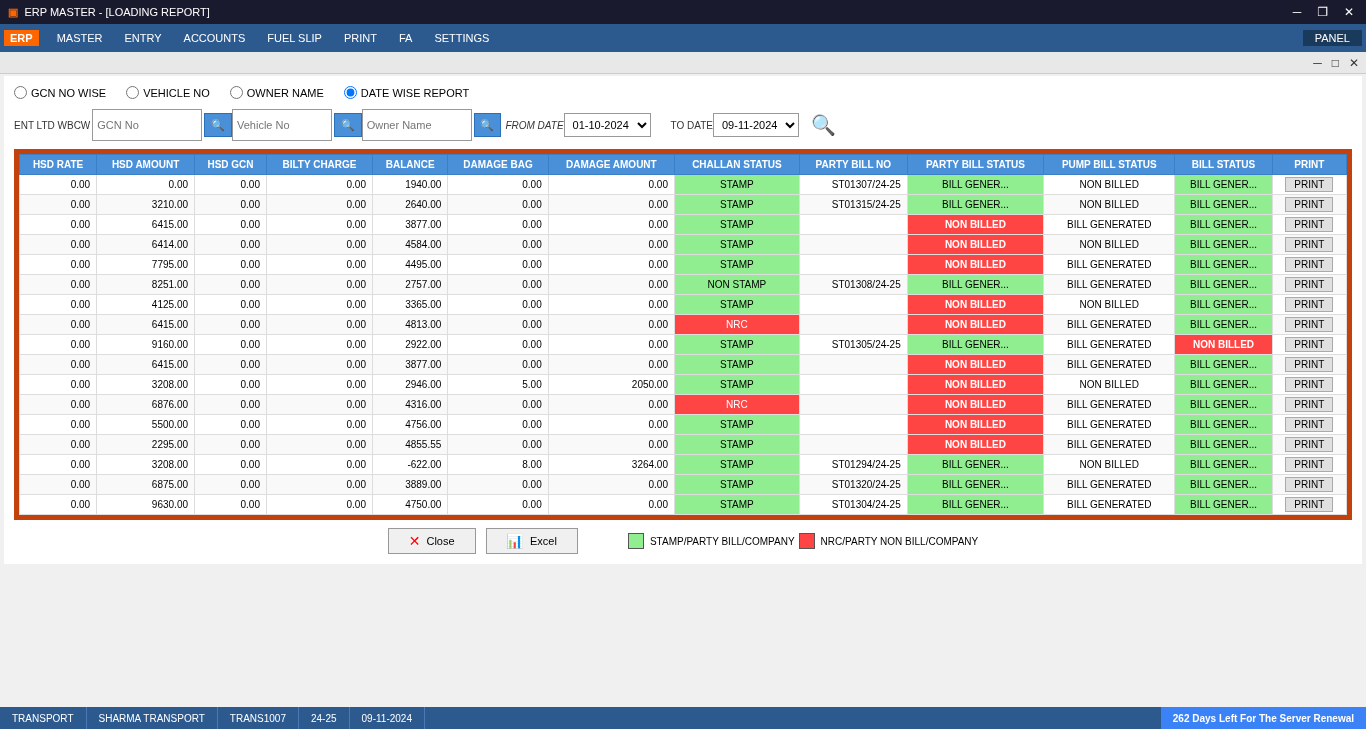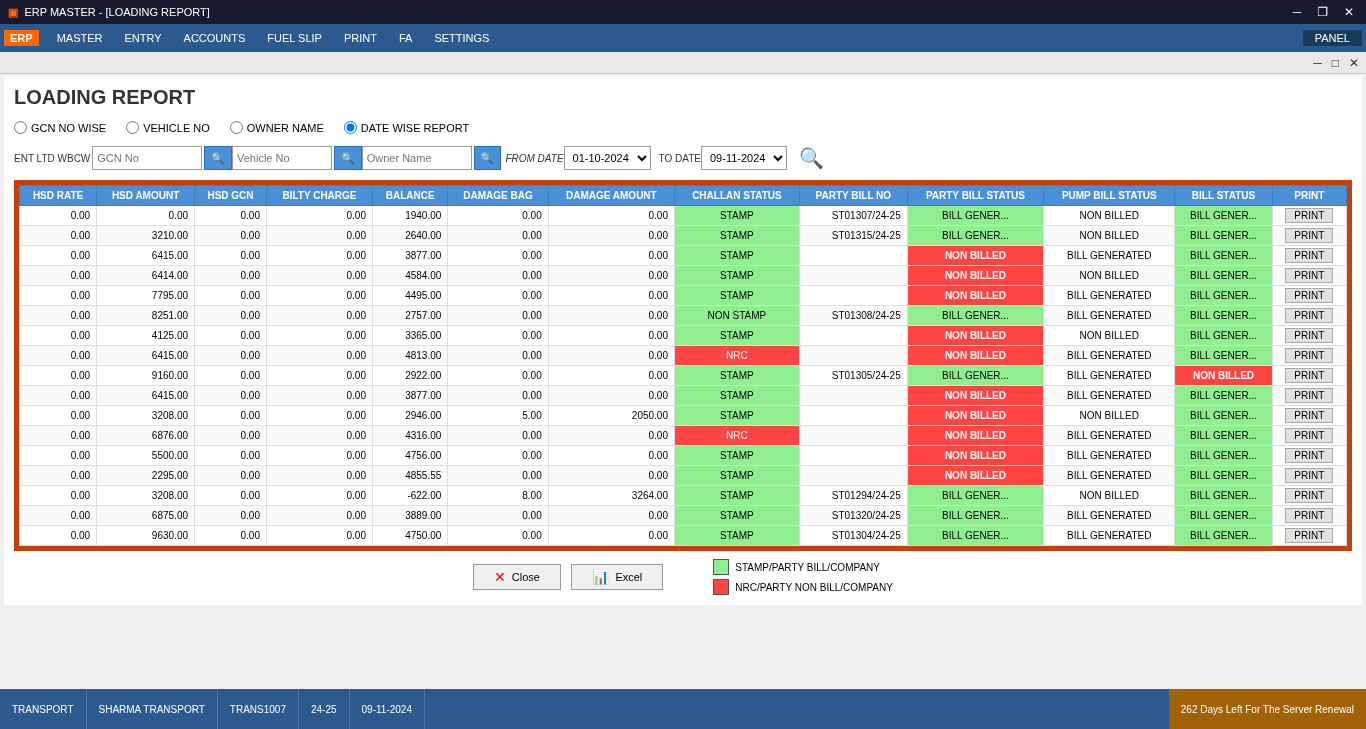--- a/index.html
+++ b/index.html
@@ -25,21 +25,21 @@
     
     
     .radio-group { display: flex; gap: 20px; align-items: center; margin-bottom: 10px; }
     .radio-option { display: flex; align-items: center; gap: 4px; cursor: pointer; font-size: 11px; }
     .radio-option input[type="radio"] { cursor: pointer; }
     
     
     .filter-row { display: flex; align-items: center; gap: 0; margin-bottom: 8px; flex-wrap: nowrap; }
     .filter-field { display: flex; align-items: center; gap: 2px; }
     .filter-label { font-size: 10px; white-space: nowrap; color: #333; }
-    .filter-input { border: 1px solid #999; padding: 2px 4px; font-size: 11px; height: 24px; }
+    .filter-input { border: 1px solid #999; padding: 2px 4px; font-size: 11px; height: 32px; }
     .search-btn { background: #4a90d9; border: 1px solid #2a70b9; color: white; padding: 2px 6px; cursor: pointer; height: 24px; font-size: 11px; }
     .date-select { border: 1px solid #999; padding: 2px 4px; font-size: 11px; height: 24px; background: white; }
     .search-icon-btn { background: none; border: none; cursor: pointer; font-size: 16px; color: #555; padding: 2px; }
     
     
     .table-container { overflow-x: auto; overflow-y: auto; max-height: 390px; border: 5px solid #c2410c; }
     table { border-collapse: collapse; width: max-content; min-width: 100%; }
     thead th { background: #4a90d9; color: white; border: 1px solid #3a80c9; padding: 4px 6px; font-size: 10px; white-space: nowrap; position: sticky; top: 0; z-index: 1; text-align: center; }
     tbody td { border: 1px solid #ddd; padding: 2px 6px; font-size: 10px; white-space: nowrap; text-align: right; }
     tbody tr:nth-child(even) { background: #f9f9f9; }
@@ -47,30 +47,30 @@
     
     .stamp-cell { background: #90ee90; color: #000; text-align: center; font-size: 10px; padding: 2px 4px; }
     .nrc-cell { background: #ff4444; color: white; text-align: center; font-weight: normal; font-size: 10px; }
     .bill-gen-cell { background: #90ee90; color: #000; text-align: center; font-size: 10px; }
     .non-billed-cell { background: #ff4444; color: white; text-align: center; font-weight: bold; font-size: 10px; }
     
     
     .bottom-area { display: flex; align-items: center; justify-content: center; gap: 10px; margin-top: 8px; }
     .close-btn { background: #f0f0f0; border: 1px solid #999; padding: 4px 20px; cursor: pointer; font-size: 11px; display: flex; align-items: center; gap: 6px; }
     .excel-btn { background: #f0f0f0; border: 1px solid #999; padding: 4px 20px; cursor: pointer; font-size: 11px; display: flex; align-items: center; gap: 6px; }
-    .legend-area { margin-left: 40px; display: flex; flex-direction: column; gap: 4px; }
+    .legend-area { margin-left: 40px; display: flex; flex-direction: row; gap: 4px; }
     .legend-item { display: flex; align-items: center; gap: 6px; font-size: 10px; }
     .legend-box { width: 16px; height: 16px; }
     .legend-green { background: #90ee90; border: 1px solid #555; }
     .legend-red { background: #ff4444; border: 1px solid #555; }
     
     
-    .status-bar { position: fixed; bottom: 0; left: 0; right: 0; background: #2d5a8e; color: white; height: 40px; display: flex; align-items: center; font-size: 10px; }
+    .status-bar { position: fixed; bottom: 0; left: 0; right: 0; background: #2d5a8e; color: white; height: 22px; display: flex; align-items: center; font-size: 10px; }
     .status-item { padding: 0 12px; border-right: 1px solid #4a7ab5; height: 100%; display: flex; align-items: center; }
-    .status-renewal { background: #a16207; padding: 0 12px; margin-left: auto; height: 100%; display: flex; align-items: center; font-weight: normal; }
+    .status-renewal { background: #3b82f6; padding: 0 12px; margin-left: auto; height: 100%; display: flex; align-items: center; font-weight: bold; }
     
     input[type="text"] { background: white; }
   </style>
 </head>
 <body>
 
 <div class="title-bar">
   <div class="title-bar-left">
     <span style="color:#ff6600; font-weight:bold;">▣</span>
     <span>ERP MASTER - [LOADING REPORT]</span>
@@ -95,21 +95,20 @@
 </div>
 
 <div class="window-inner-controls">
   <span class="win-btn">─</span>
   <span class="win-btn">□</span>
   <span class="win-btn">✕</span>
 </div>
 
 <div class="main-content">
 
-  <div class="page-title">LOADING REPORT</div>
 
   <div class="radio-group">
     <label class="radio-option">
       <input type="radio" name="reportType" style="">
       <span>GCN NO WISE</span>
     </label>
     <label class="radio-option">
       <input type="radio" name="reportType" style="">
       <span>VEHICLE NO</span>
     </label>
@@ -134,21 +133,21 @@
       <button class="search-btn">🔍</button>
     </div>
     <div class="filter-field">
       <input type="text" class="filter-input" style="width: 110px;" placeholder="Owner Name">
       <button class="search-btn">🔍</button>
     </div>
     <span class="filter-label" style="margin-left:4px;font-style:italic;">FROM DATE</span>
     <select class="date-select">
       <option>01-10-2024</option>
     </select>
-    <span class="filter-label" style="margin-left:8px;">TO DATE</span>
+    <span class="filter-label" style="margin-left:20px;">TO DATE</span>
     <select class="date-select">
       <option>09-11-2024</option>
     </select>
     <button class="search-icon-btn" style="margin-left:10px; font-size:20px;">🔍</button>
   </div>
 
   <div class="table-container">
     <table>
       <thead>
         <tr>

